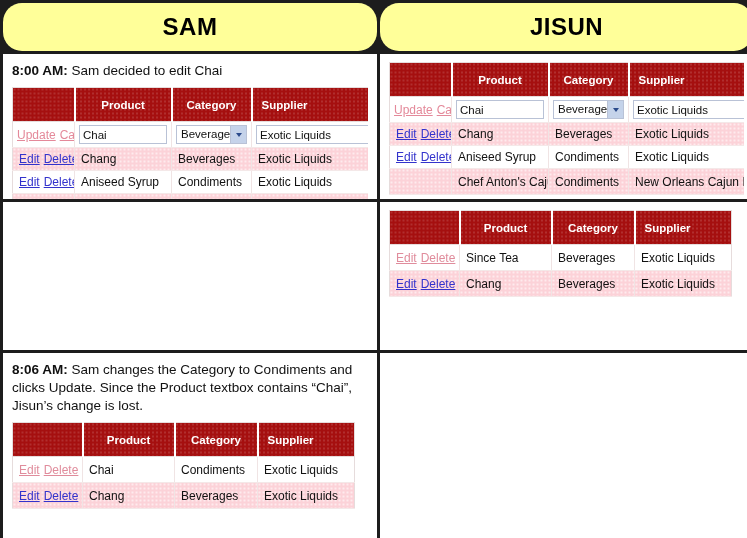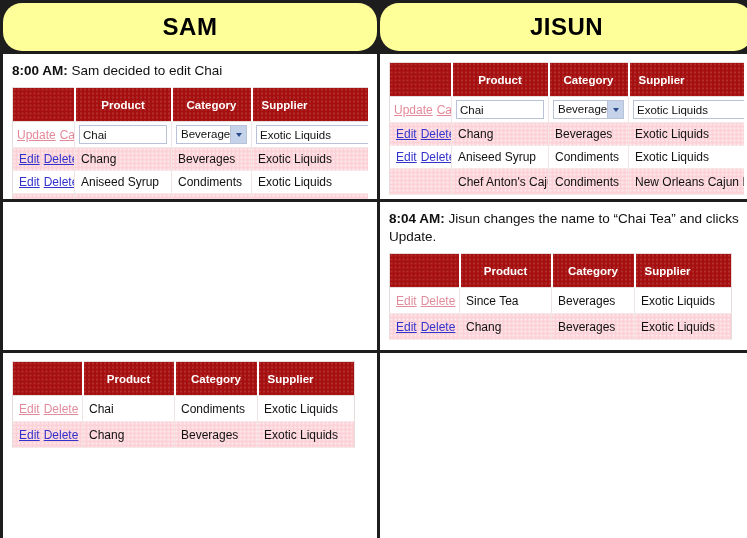--- a/index.html
+++ b/index.html
@@ -272,91 +272,91 @@
             </tbody>
           </table>
         </div>
       </div>
     </div>
 
     <div class="cell"></div>
 
     <div class="cell">
       <div class="cellpad">
+        <div class="tbl-wrap">
+          <table class="gv narrow">
+            <colgroup>
+                <col style="width:70px">
+                <col style="width:92px">
+                <col style="width:83px">
+                <col style="width:97px">
+              </colgroup>
+            <thead>
+              <tr>
+                <th class="c-cmd"></th>
+                <th class="c-prod">Product</th>
+                <th class="c-cat">Category</th>
+                <th>Supplier</th>
+              </tr>
+            </thead>
+            <tbody>
+              <tr class="tall">
+                <td class="cmd"><a class="lnk pinkdeep">Edit</a><span class="cmdsep"></span><a class="lnk pinkdeep">Delete</a></td>
+                <td>Since Tea</td>
+                <td>Beverages</td>
+                <td>Exotic Liquids</td>
+              </tr>
+              <tr class="alt tall">
+                <td class="cmd"><a class="lnk blue">Edit</a><span class="cmdsep"></span><a class="lnk blue">Delete</a></td>
+                <td>Chang</td>
+                <td>Beverages</td>
+                <td>Exotic Liquids</td>
+              </tr>
+            </tbody>
+          </table>
+        </div>
+      </div>
+    </div>
+
+    <div class="cell">
+      <div class="cellpad">
         <p class="caption">
-          <b>8:04 AM:</b><span> Jisun changes the name to “Chai Tea” and clicks Update.</span>
+          <b>8:06 AM:</b><span> Sam changes the Category to Condiments and clicks Update. Since the Product textbox contains “Chai”, Jisun’s change is lost.</span>
         </p>
         <div class="tbl-wrap">
           <table class="gv narrow">
             <colgroup>
                 <col style="width:70px">
                 <col style="width:92px">
                 <col style="width:83px">
                 <col style="width:97px">
               </colgroup>
             <thead>
               <tr>
                 <th class="c-cmd"></th>
                 <th class="c-prod">Product</th>
                 <th class="c-cat">Category</th>
                 <th>Supplier</th>
               </tr>
             </thead>
             <tbody>
               <tr class="tall">
                 <td class="cmd"><a class="lnk pinkdeep">Edit</a><span class="cmdsep"></span><a class="lnk pinkdeep">Delete</a></td>
-                <td>Since Tea</td>
-                <td>Beverages</td>
+                <td>Chai</td>
+                <td>Condiments</td>
                 <td>Exotic Liquids</td>
               </tr>
               <tr class="alt tall">
                 <td class="cmd"><a class="lnk blue">Edit</a><span class="cmdsep"></span><a class="lnk blue">Delete</a></td>
                 <td>Chang</td>
                 <td>Beverages</td>
                 <td>Exotic Liquids</td>
               </tr>
             </tbody>
           </table>
         </div>
       </div>
     </div>
 
-    <div class="cell">
-      <div class="cellpad">
-        <div class="tbl-wrap">
-          <table class="gv narrow">
-            <colgroup>
-                <col style="width:70px">
-                <col style="width:92px">
-                <col style="width:83px">
-                <col style="width:97px">
-              </colgroup>
-            <thead>
-              <tr>
-                <th class="c-cmd"></th>
-                <th class="c-prod">Product</th>
-                <th class="c-cat">Category</th>
-                <th>Supplier</th>
-              </tr>
-            </thead>
-            <tbody>
-              <tr class="tall">
-                <td class="cmd"><a class="lnk pinkdeep">Edit</a><span class="cmdsep"></span><a class="lnk pinkdeep">Delete</a></td>
-                <td>Chai</td>
-                <td>Condiments</td>
-                <td>Exotic Liquids</td>
-              </tr>
-              <tr class="alt tall">
-                <td class="cmd"><a class="lnk blue">Edit</a><span class="cmdsep"></span><a class="lnk blue">Delete</a></td>
-                <td>Chang</td>
-                <td>Beverages</td>
-                <td>Exotic Liquids</td>
-              </tr>
-            </tbody>
-          </table>
-        </div>
-      </div>
-    </div>
-
     <div class="cell"></div>
 
   </div>
 </div>
 
 </body></html>

